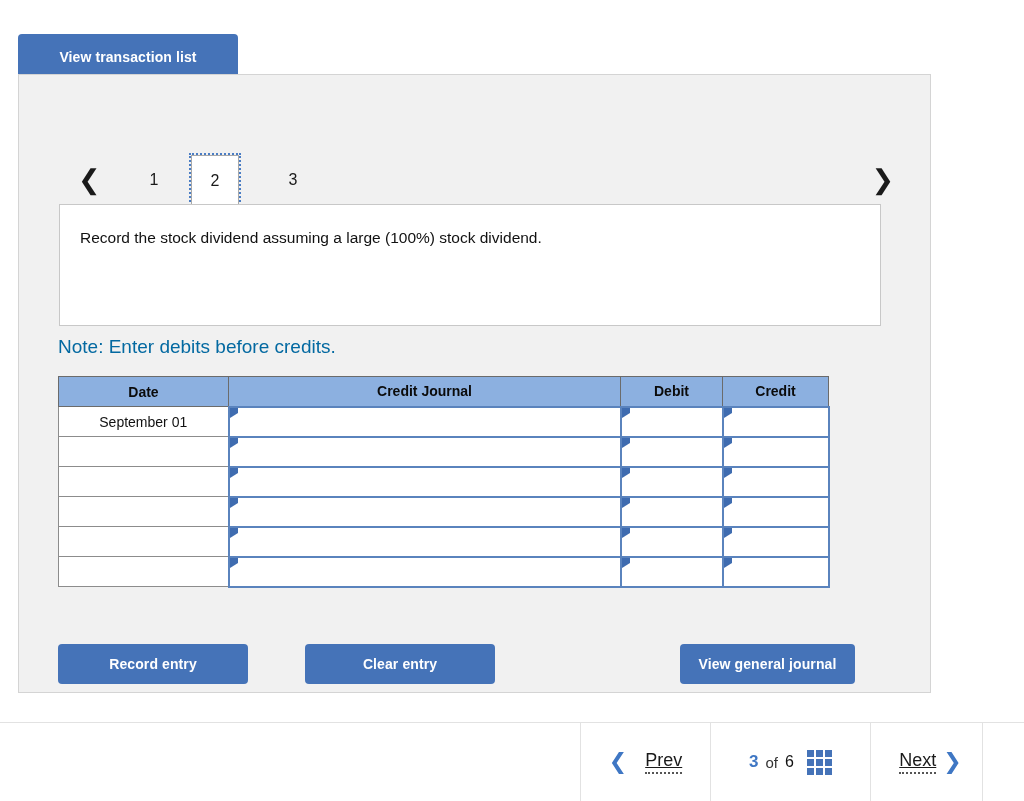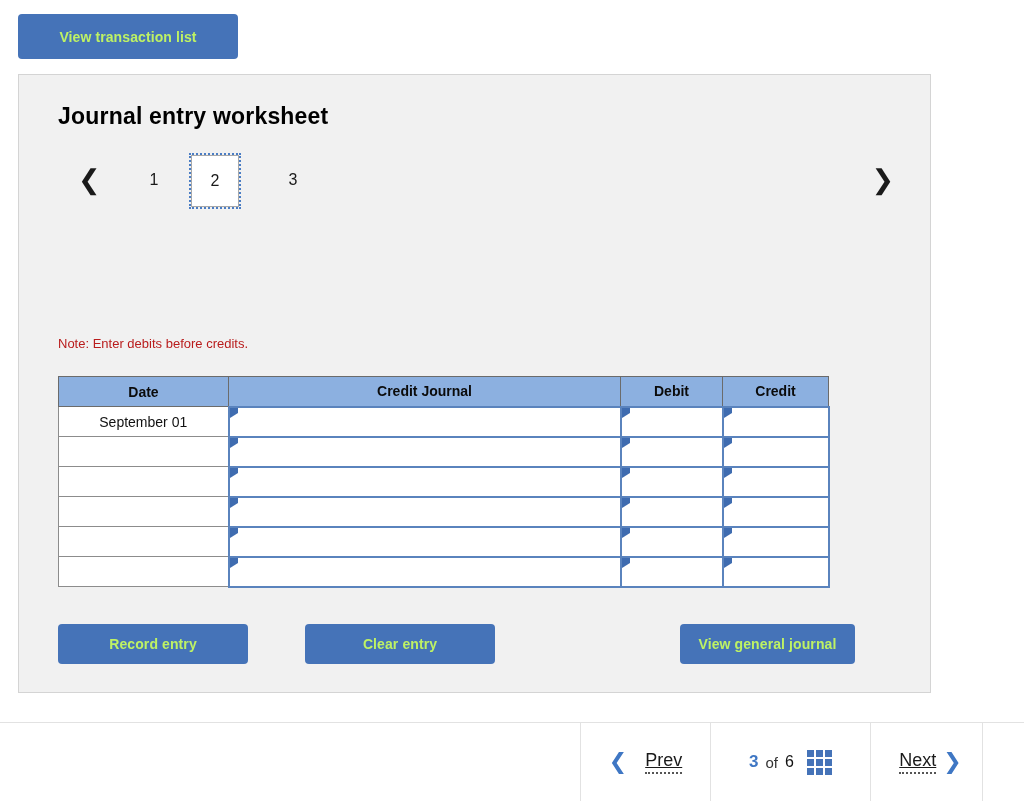--- a/index.html
+++ b/index.html
@@ -9,34 +9,35 @@
     background: #ffffff;
     font-family: "Liberation Sans", sans-serif;
     overflow: hidden;
   }
 
   #root { position: relative; width: 1024px; height: 801px; }
 
   
   .btn {
     background: #4573b8;
-    color: #bef264;
+    color: #ffffff;
     border: none;
     border-radius: 4px;
     font-family: "Liberation Sans", sans-serif;
     font-weight: bold;
     font-size: 14px;
     letter-spacing: .1px;
     cursor: pointer;
     padding: 4px;
     display: flex;
     align-items: center;
     justify-content: center;
     text-align: center;
     line-height: 1;
+    margin-top: 20px;
   }
 
   #view-transaction-list {
     position: absolute;
     left: 18px; top: 14px;
     width: 220px; height: 45px;
   }
 
   
   #panel {
@@ -109,22 +110,22 @@
     position: absolute;
     left: 20px; top: 24px;
     font-size: 15.5px;
     color: #111111;
   }
 
   
   #note {
     position: absolute;
     left: 39px; top: 261px;
-    font-size: 13px;
-    color: #b91c1c;
+    font-size: 19px;
+    color: #0369a1;
   }
 
   
   #journal-table {
     position: absolute;
     left: 39px; top: 301px;
     width: 770px;
     border-collapse: collapse;
     table-layout: fixed;
   }
@@ -241,32 +242,34 @@
 </style>
 </head>
 <body>
 
 <div id="root">
 
   <button class="btn" id="view-transaction-list">View transaction list</button>
 
   <div id="panel">
 
-    <div id="worksheet-title">Journal entry worksheet</div>
 
     <div id="tabs">
       <span class="chev" id="tab-prev-chevron">❮</span>
 
       <button class="tab" style="left:74px;">1</button>
       <button class="tab active" style="left:135px;">2</button>
       <button class="tab" style="left:213px;">3</button>
 
       <span class="chev" id="tab-next-chevron">❯</span>
     </div>
 
+    <div id="instruction-box">
+      <div id="instruction-text">Record the stock dividend assuming a large (100%) stock dividend.</div>
+    </div>
 
     <div id="note">Note: Enter debits before credits.</div>
 
     <table id="journal-table">
       <colgroup>
         <col class="col-date">
           <col class="col-gj">
           <col class="col-debit">
           <col class="col-credit">
       </colgroup>

